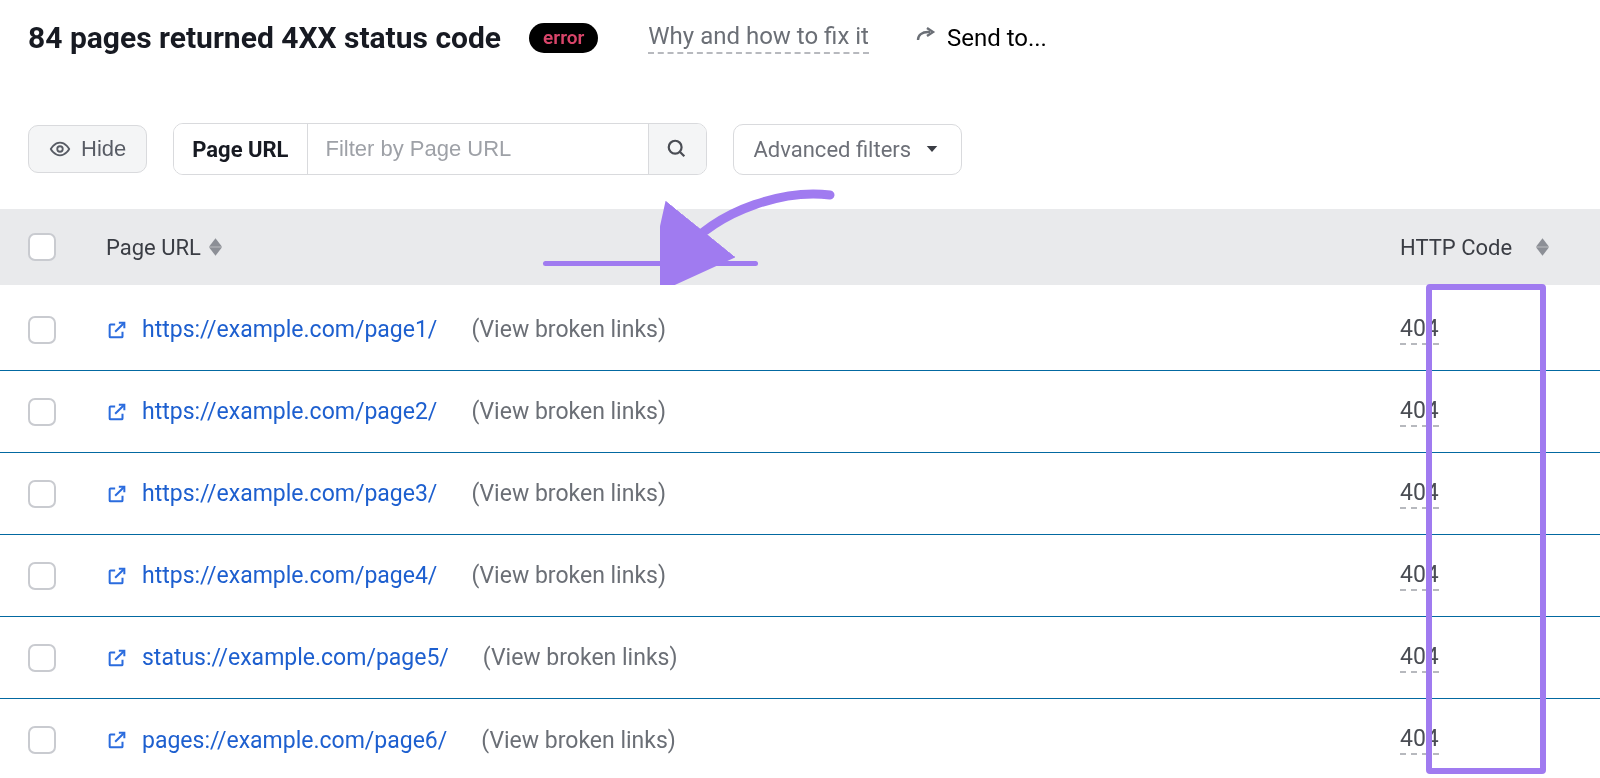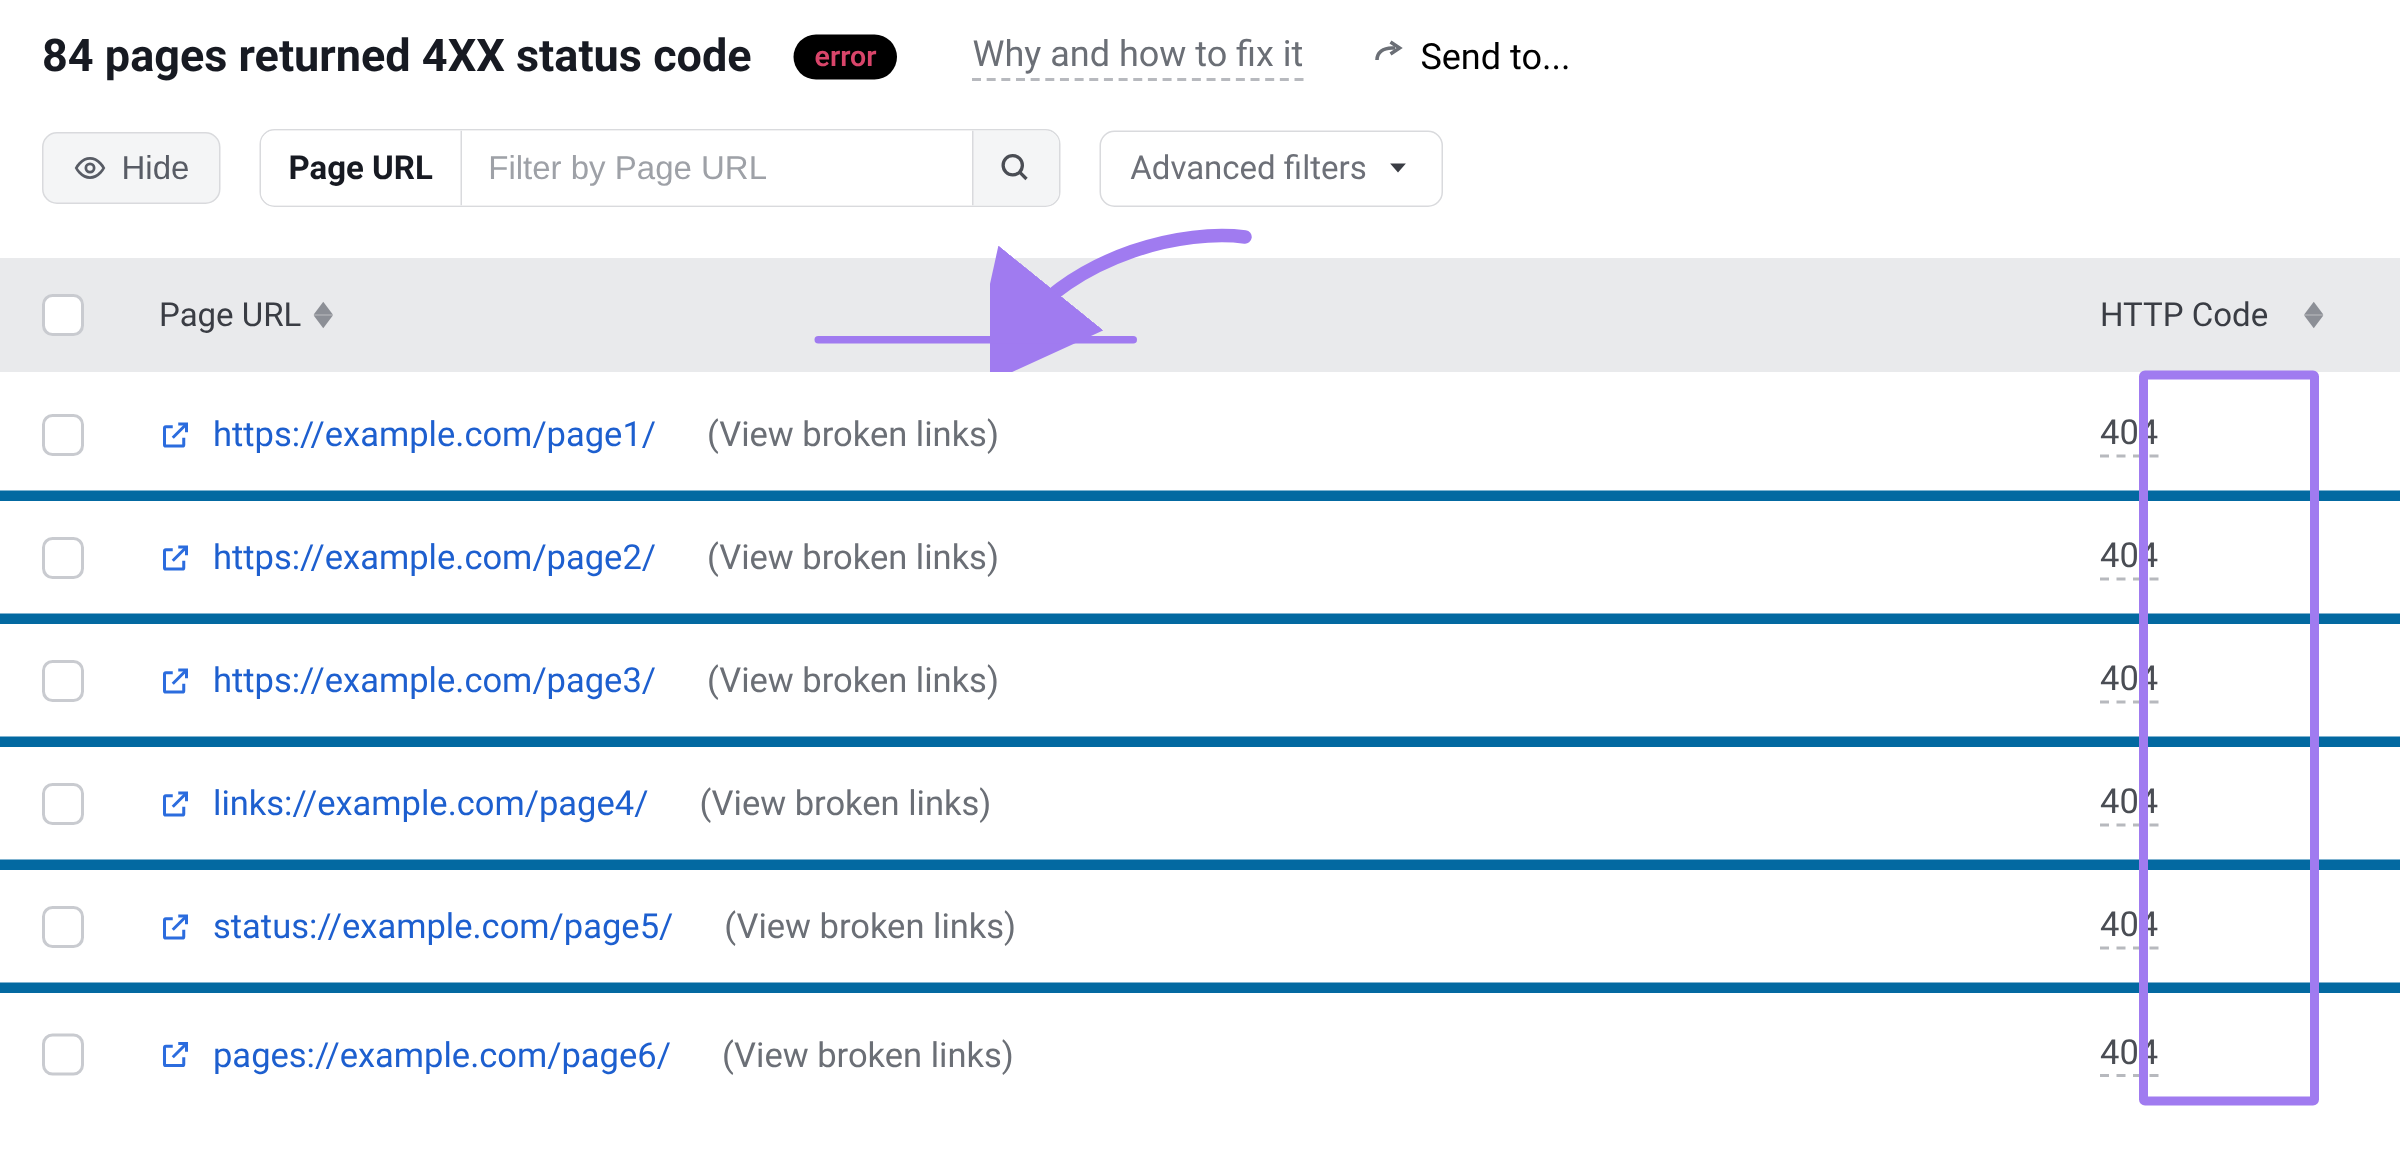--- a/index.html
+++ b/index.html
@@ -8,21 +8,21 @@
     background: #fff;
     color: #111;
     font-size: 22px;
     width: 1600px;
   }
   .container { padding: 20px 28px 0 28px; }
   .header-row {
     display: flex;
     align-items: center;
     gap: 24px;
-    margin-bottom: 31px;
+    margin-bottom: 68px;
     flex-wrap: wrap;
   }
   .page-title {
     font-size: 30px;
     font-weight: 700;
     color: #171a22;
   }
   .badge-error {
     display: inline-block;
     background: #000000;
@@ -139,21 +139,21 @@
     width: 28px; height: 28px;
     border: 2px solid #c9cbd0;
     border-radius: 7px;
     background: #fff;
     cursor: pointer;
   }
   .row {
     display: flex;
     align-items: center;
     height: 82px;
-    border-bottom: 7px solid #0369a1;
+    border-bottom: 1px solid #0369a1;
     padding: 0 0 0 0;
     margin-left: -28px;
     margin-right: -28px;
     padding-left: 28px;
   }
   .row:last-child { border-bottom: none; }
   .cell-check { width: 78px; display:flex; align-items:center;}
   .cell-url { flex:1; display:flex; align-items:center; gap:14px; font-size:23px;}
   .ext-icon { color:#2b6cde; display:inline-flex;}
   .ext-icon svg { width:22px; height:22px; }
@@ -335,21 +335,21 @@
             <div class="checkbox"></div>
           </div>
           <div class="cell-url">
             <span class="ext-icon">
               <svg viewBox="0 0 24 24" fill="none" stroke="#2b6cde" stroke-width="2.2">
                 <path d="M14 4h6v6"></path>
                 <path d="M20 4L10 14"></path>
                 <path d="M18 14v5a1 1 0 0 1-1 1H5a1 1 0 0 1-1-1V7a1 1 0 0 1 1-1h5"></path>
               </svg>
             </span>
-            <span class="url-link">links://example.com/page4/</span>
+            <span class="url-link">https://example.com/page4/</span>
             <span class="view-broken">(View broken links)</span>
           </div>
           <div class="cell-http">
             <span class="http-code">404</span>
           </div>
         </div>
         <div class="row">
           <div class="cell-check">
             <div class="checkbox"></div>
           </div>

